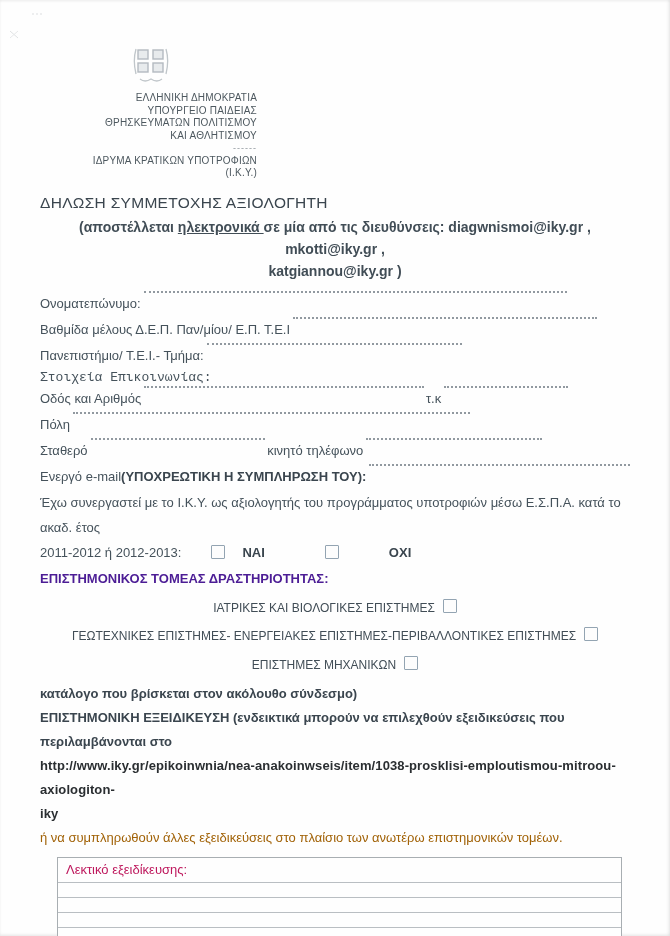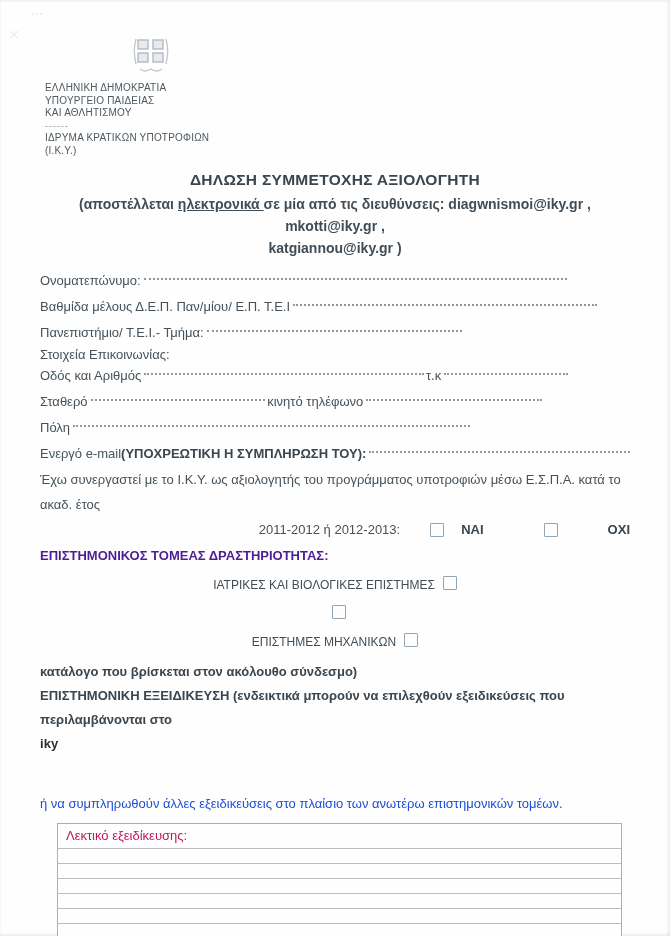--- a/index.html
+++ b/index.html
@@ -16,82 +16,82 @@
     background:#fefefe;
     box-sizing:border-box;
     padding:0 40px;
     box-shadow:inset -2px 0 3px rgba(0,0,0,.06), inset 0 -2px 3px rgba(0,0,0,.05), inset 0 2px 2px rgba(0,0,0,.03);
   }
   
   .artifact{position:absolute;opacity:.55;}
   
   .gov-header{
     margin-left:5px;
-    padding-top:36px;
+    padding-top:46px;
     width:212px;
-    text-align:left;
+    text-align:right;
     font-size:10px;
     line-height:12.5px;
     color:#4d585f;
     letter-spacing:.2px;
   }
   .emblem{height:46px;display:flex;align-items:flex-start;justify-content:center;}
   .divider-dashes{color:#8d959b;letter-spacing:1px;font-size:9px;}
   
   .doc-title{
     margin-top:14px;
-    text-align:center;
+    text-align:left;
     font-size:15.5px;
-    font-weight:bold;
+    font-weight:normal;
     color:#3a454e;
     letter-spacing:.3px;
   }
   .doc-subtitle{
     margin-top:4px;
     text-align:center;
     font-size:14px;
     font-weight:bold;
     color:#414d56;
     line-height:22px;
   }
   .u{text-decoration:underline;}
   
   .fields{margin-top:9px;font-size:13px;}
-  .frow{display:flex;align-items:center;line-height:26px;height:26px;white-space:nowrap;}
-  .frow.heading{height:17px;line-height:17px;}
+  .frow{display:flex;align-items:flex-start;line-height:26px;height:26px;white-space:nowrap;}
+  .frow.heading{height:17px;line-height:17px;font-family:Liberation Mono, monospace;}
   .dots{
     flex:1 1 auto;
     border-bottom:2px dotted #9199a0;
     margin:0 2px 5px 3px;
     min-width:10px;
     cursor:text;
   }
   .b{font-weight:bold;color:#3a454e;}
   
   .cb{
     display:inline-block;
     width:12px;height:12px;
     border:1.5px solid #93a4b2;
     border-radius:1px;
     background:#fdfdfd;
     vertical-align:-1px;
     cursor:pointer;
   }
   
   .collab{font-size:13px;line-height:25px;}
-  .collab .row2{display:flex;align-items:center;gap:16px;justify-content:flex-end;}
+  .collab .row2{display:flex;align-items:center;gap:16px;}
   .sector-heading{margin-top:5px;font-size:13px;font-weight:bold;color:#4c1d95;line-height:17px;}
   .sector-options{margin-top:7px;font-size:12px;}
   .sector-option{text-align:center;line-height:28.5px;color:#414d56;}
   .sector-option .cb{margin-left:8px;}
   
   .spec{margin-top:3px;font-size:13px;line-height:24px;}
   .spec .bold-line{font-weight:bold;color:#3a454e;}
   .spec .url-line{font-weight:bold;color:#2a2e31;letter-spacing:.1px;}
-  .spec .normal-line{color:#1d4ed8;margin-top:36px;}
+  .spec .normal-line{color:#a16207;}
   
   .spec-table{
     margin:7px 0 0 17px;
     width:565px;
     border:1px solid #a8aeb2;
     background:#fefefe;
     box-sizing:border-box;
   }
   .spec-table .thead{
     height:24px;line-height:24px;
@@ -126,20 +126,21 @@
           <rect x="10" y="17" width="10" height="9"></rect>
           <rect x="25" y="17" width="10" height="9"></rect>
         </g>
         <path d="M8 3 C6 10 6 20 8 28" stroke="#c0c6ca" fill="none" stroke-width="1.3"></path>
         <path d="M38 3 C40 10 40 20 38 28" stroke="#c0c6ca" fill="none" stroke-width="1.3"></path>
         <path d="M12 33 q5 4 11 0 q6 4 11 0" stroke="#c0c6ca" fill="none" stroke-width="1.3"></path>
       </svg>
     </div>
     <div>ΕΛΛΗΝΙΚΗ ΔΗΜΟΚΡΑΤΙΑ</div>
     <div>ΥΠΟΥΡΓΕΙΟ ΠΑΙΔΕΙΑΣ</div>
+    <div>ΘΡΗΣΚΕΥΜΑΤΩΝ ΠΟΛΙΤΙΣΜΟΥ</div>
     <div>ΚΑΙ ΑΘΛΗΤΙΣΜΟΥ</div>
     <div class="divider-dashes">------</div>
     <div>ΙΔΡΥΜΑ ΚΡΑΤΙΚΩΝ ΥΠΟΤΡΟΦΙΩΝ</div>
     <div>(Ι.Κ.Υ.)</div>
   </div>
 
   <div class="doc-title">ΔΗΛΩΣΗ ΣΥΜΜΕΤΟΧΗΣ ΑΞΙΟΛΟΓΗΤΗ</div>
 
   <div class="doc-subtitle">
     <div><span>(αποστέλλεται </span><span class="u">ηλεκτρονικά </span><span> σε μία από τις διευθύνσεις: diagwnismoi@iky.gr , mkotti@iky.gr ,</span></div>
@@ -162,28 +163,28 @@
     <div class="frow heading">
       <span>Στοιχεία Επικοινωνίας:</span>
     </div>
     <div class="frow">
       <span>Οδός και Αριθμός</span>
       <span class="dots" style="flex-grow:287;"></span>
       <span>τ.κ</span>
       <span class="dots" style="flex-grow:127;margin-right:62px;"></span>
     </div>
     <div class="frow">
+      <span>Πόλη</span>
+      <span class="dots" style="margin-right:160px;"></span>
+    </div>
+    <div class="frow">
       <span>Σταθερό </span>
       <span class="dots" style="flex-grow:171;"></span>
       <span>κινητό τηλέφωνο</span>
       <span class="dots" style="flex-grow:172;margin-right:88px;"></span>
-    </div>
-    <div class="frow">
-      <span>Πόλη</span>
-      <span class="dots" style="margin-right:160px;"></span>
     </div>
     <div class="frow">
       <span>Ενεργό e-mail </span>
       <span class="b">(ΥΠΟΧΡΕΩΤΙΚΗ Η ΣΥΜΠΛΗΡΩΣΗ ΤΟΥ):</span>
       <span class="dots" style="margin-right:0;"></span>
     </div>
   </div>
 
   <div class="collab">
     <div>Έχω συνεργαστεί με το Ι.Κ.Υ. ως αξιολογητής του προγράμματος υποτροφιών μέσω Ε.Σ.Π.Α. κατά το ακαδ. έτος</div>
@@ -195,30 +196,31 @@
       <span class="b" style="margin-left:34px;">ΟΧΙ</span>
     </div>
   </div>
 
   <div class="sector-heading">ΕΠΙΣΤΗΜΟΝΙΚΟΣ ΤΟΜΕΑΣ ΔΡΑΣΤΗΡΙΟΤΗΤΑΣ:</div>
   <div class="sector-options">
     <div class="sector-option">
       <span>ΙΑΤΡΙΚΕΣ ΚΑΙ ΒΙΟΛΟΓΙΚΕΣ ΕΠΙΣΤΗΜΕΣ</span><span class="cb"></span>
     </div>
     <div class="sector-option">
-      <span class="cb"></span>
+      <span>ΓΕΩΤΕΧΝΙΚΕΣ ΕΠΙΣΤΗΜΕΣ- ΕΝΕΡΓΕΙΑΚΕΣ ΕΠΙΣΤΗΜΕΣ-ΠΕΡΙΒΑΛΛΟΝΤΙΚΕΣ ΕΠΙΣΤΗΜΕΣ</span><span class="cb"></span>
     </div>
     <div class="sector-option">
       <span>ΕΠΙΣΤΗΜΕΣ ΜΗΧΑΝΙΚΩΝ</span><span class="cb"></span>
     </div>
   </div>
 
   <div class="spec">
     <div class="bold-line">κατάλογο που βρίσκεται στον ακόλουθο σύνδεσμο)</div>
     <div class="bold-line">ΕΠΙΣΤΗΜΟΝΙΚΗ ΕΞΕΙΔΙΚΕΥΣΗ (ενδεικτικά μπορούν να επιλεχθούν εξειδικεύσεις που περιλαμβάνονται στο</div>
+    <div class="url-line">http://www.iky.gr/epikoinwnia/nea-anakoinwseis/item/1038-prosklisi-emploutismou-mitroou-axiologiton-</div>
     <div class="url-line">iky</div>
     <div class="normal-line">ή να συμπληρωθούν άλλες εξειδικεύσεις στο πλαίσιο των ανωτέρω επιστημονικών τομέων.</div>
 
     <div class="spec-table">
       <div class="thead">Λεκτικό εξειδίκευσης:</div>
       <div class="trow"></div>
       <div class="trow"></div>
       <div class="trow"></div>
       <div class="trow"></div>
       <div class="trow"></div>

